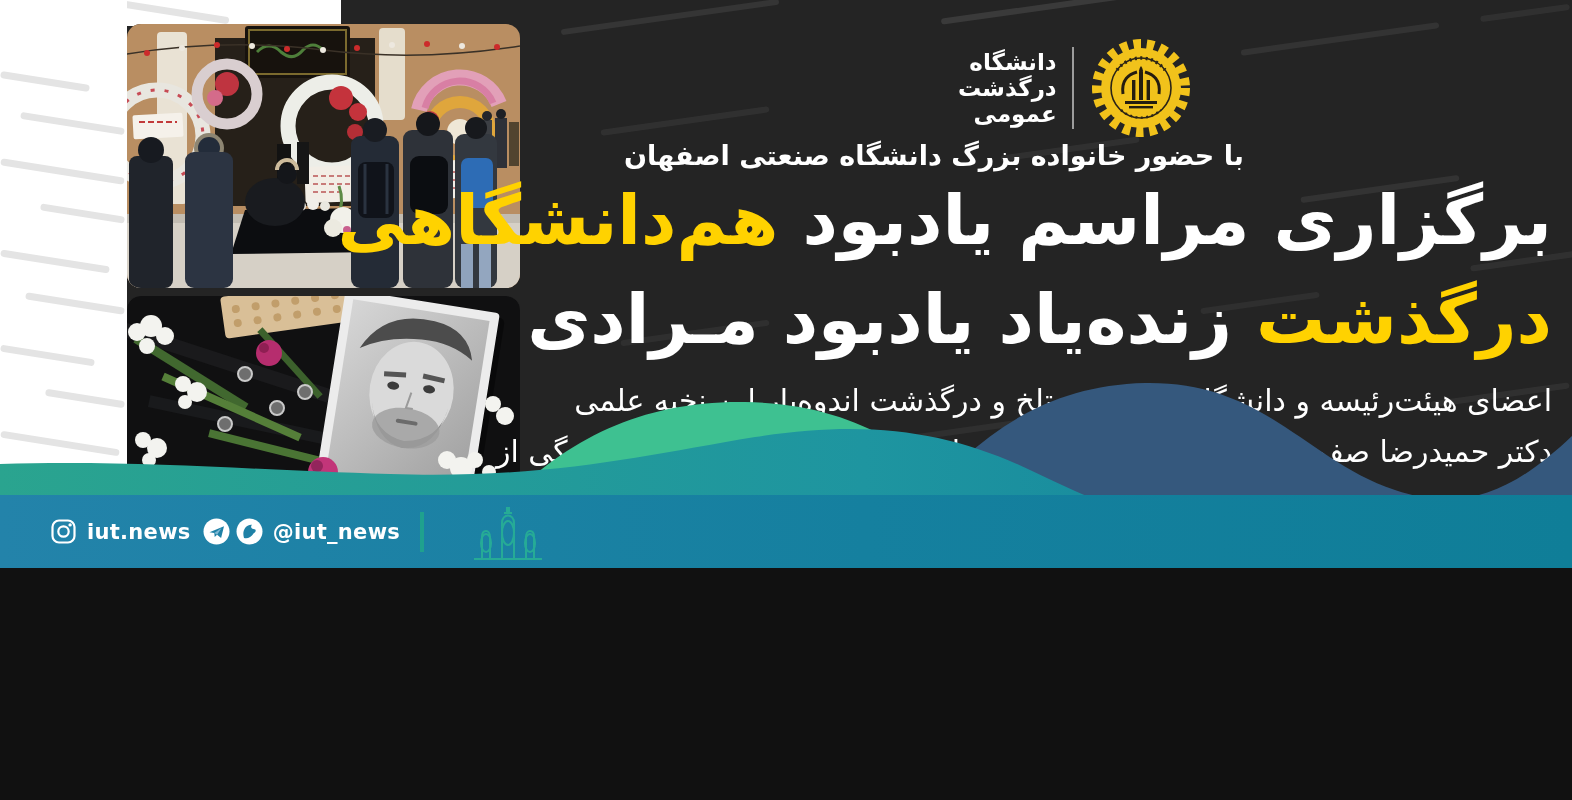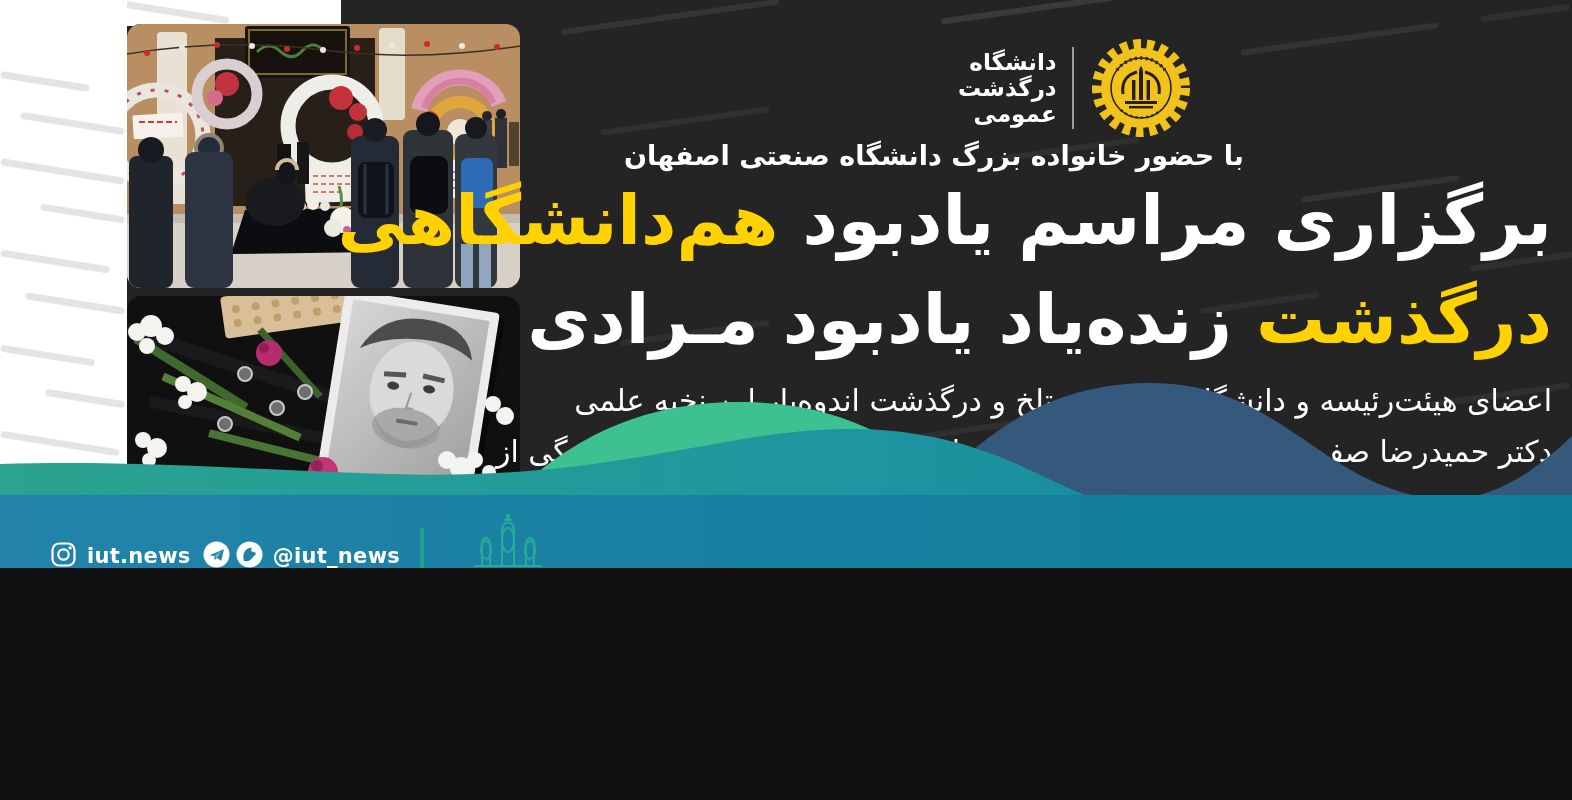--- a/index.html
+++ b/index.html
@@ -31,21 +31,21 @@
   .h1line + .h1line{margin-top:29px;}
   .yellow{color:var(--accent-yellow,#FFD200);}
   .subtitle{font-size:38px;font-weight:800;margin-top:31px;transform:translateX(-58px);white-space:nowrap;}
   .para{margin-top:21px;font-size:30px;font-weight:500;line-height:51px;text-align:right;padding-left:4px;}
   .para div{white-space:nowrap;}
   
   .waves{position:absolute;left:0;bottom:0;width:1572px;height:230px;z-index:5;}
   .footer-bar{
     position:absolute;left:0;bottom:0;width:1572px;height:73px;z-index:6;
     background:linear-gradient(90deg,var(--bar-left,#2383AA) 0%,#15809F 55%,var(--bar-right,#0F7E98) 100%);
-    display:flex;align-items:flex-end;padding-left:50px;box-sizing:border-box;
+    display:flex;align-items:center;padding-left:50px;box-sizing:border-box;
   }
   .footer-bar .handle{color:#fff;font-weight:700;font-size:21px;letter-spacing:.3px;}
   .footer-divider{width:4px;height:40px;background:var(--divider-green,#1FA18E);margin:0 18px 0 20px;}
   .dept{color:#fff;font-weight:700;font-size:23px;direction:rtl;white-space:nowrap;}
   .fgap10{width:10px;} .fgap12{width:12px;} .fgap6{width:6px;}
   .watermark{margin-left:26px;opacity:.95;}
 </style>
 </head>
 <body>
 

